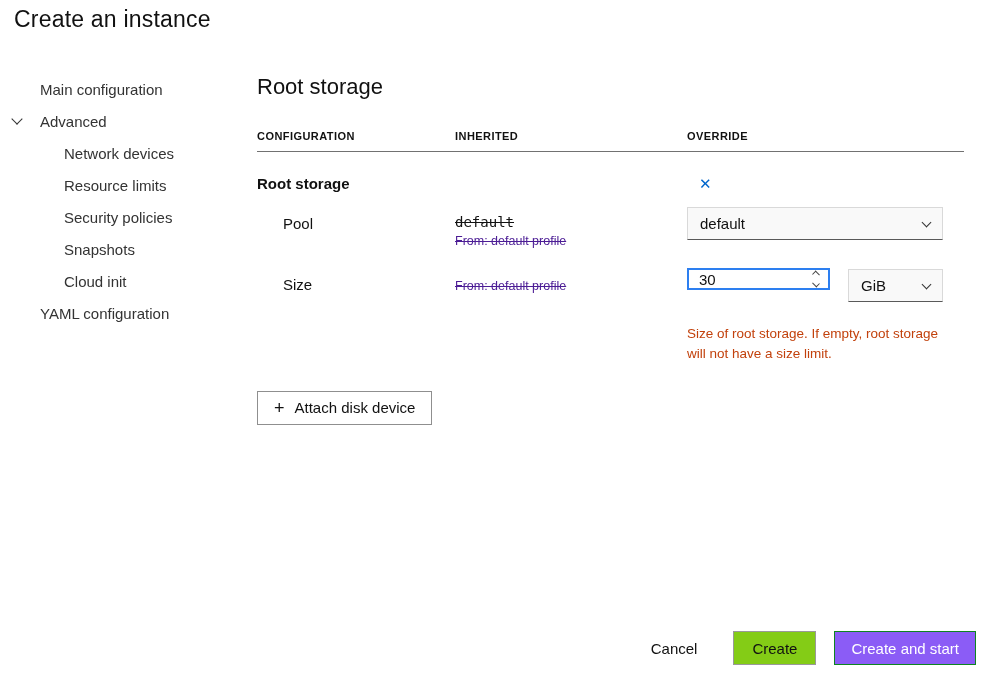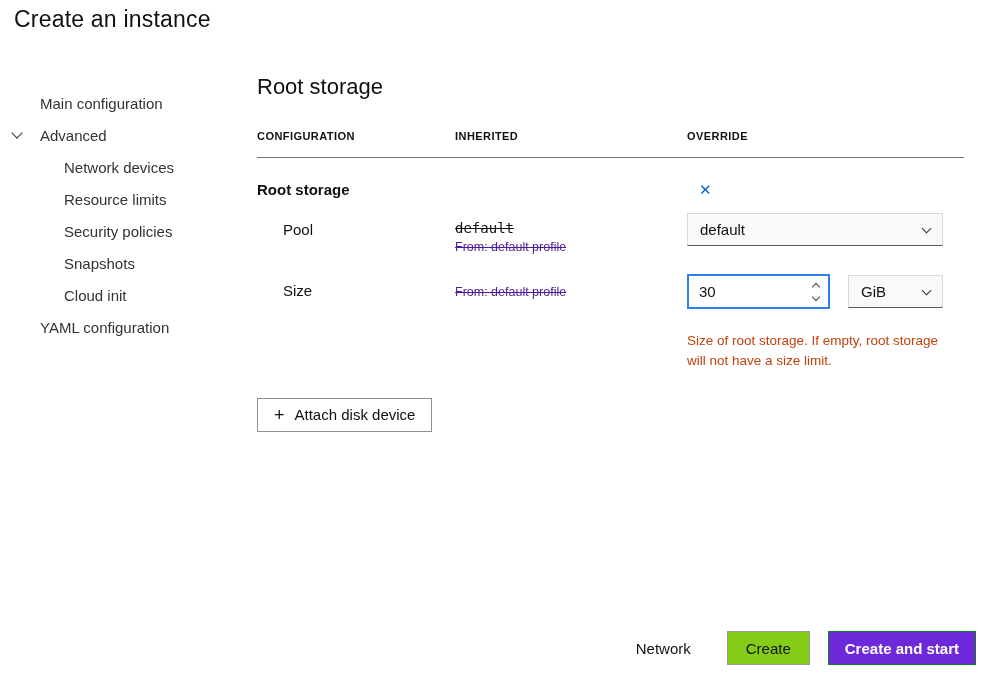--- a/index.html
+++ b/index.html
@@ -9,41 +9,41 @@
     font-family: "Liberation Sans", sans-serif; color: #111;
   }
 
   
   .page-title {
     position: absolute; left: 14px; top: 6px;
     font-size: 23px; font-weight: 400; color: #111; letter-spacing: 0.2px;
   }
 
   
-  .sidebar { position: absolute; left: 0; top: 87px; width: 217px; }
+  .sidebar { position: absolute; left: 0; top: 73px; width: 217px; }
   .nav-item {
     height: 32px; display: flex; align-items: center;
     font-size: 15px; color: #333; padding-left: 40px;
     cursor: pointer; position: relative; white-space: nowrap;
   }
   .nav-item.sub { padding-left: 64px; }
   .nav-item.active { background: #e6e6e6; color: #111; }
   .chev-down-icon {
     position: absolute; left: 13px; top: 10px;
     width: 8px; height: 8px;
     border-right: 1.6px solid #333; border-bottom: 1.6px solid #333;
     transform: rotate(45deg);
   }
 
   
   .main { position: absolute; left: 257px; top: 62px; width: 707px; }
   .main-heading { font-size: 22px; font-weight: 400; margin-top: 12px; color: #111; }
 
   .cfg-grid { display: grid; grid-template-columns: 198px 232px 277px; }
-  .cfg-head { margin-top: 30px; padding-bottom: 15px; border-bottom: 1px solid #717171; }
+  .cfg-head { margin-top: 30px; padding-bottom: 9px; border-bottom: 1px solid #717171; }
   .col-h { font-size: 11px; font-weight: 700; letter-spacing: 0.04em; color: #111; }
 
   .row-rootstorage { padding-top: 22px; align-items: center; }
   .row-label { font-size: 15px; color: #111; }
   .row-label.bold { font-weight: 700; }
   .row-label.indent { padding-left: 26px; }
 
   .clear-btn {
     background: none; border: none; cursor: pointer;
     color: #0066cc; font-size: 15px; line-height: 1;
@@ -71,21 +71,21 @@
     padding: 0 12px; font-size: 15px; color: #111; cursor: pointer; width: 100%;
   }
   .select-chev {
     width: 7px; height: 7px; margin-top: -3px;
     border-right: 1.5px solid #333; border-bottom: 1.5px solid #333;
     transform: rotate(45deg); flex: 0 0 auto;
   }
 
   .size-controls { display: flex; align-items: flex-start; }
   .number-wrap {
-    width: 143px; height: 35px; background: #fff;
+    width: 143px; height: 22px; background: #fff;
     border: 2px solid #2d7ff0; display: flex; align-items: stretch;
   }
   .number-input {
     border: none; outline: none; width: 100%; min-width: 0;
     font-family: "Liberation Sans", sans-serif; font-size: 15px; color: #111;
     padding: 0 4px 0 10px; background: transparent;
   }
   .spinner { display: flex; flex-direction: column; justify-content: center; gap: 4px; padding: 0 9px 0 2px; cursor: pointer; }
   .mini-chev { width: 6px; height: 6px; border-right: 1.5px solid #444; border-bottom: 1.5px solid #444; }
   .mini-chev.up { transform: rotate(-135deg); margin-top: 2px; }
@@ -107,21 +107,21 @@
   .footer {
     position: absolute; right: 15px; bottom: 16px;
     display: flex; align-items: center; gap: 18px;
   }
   .btn {
     height: 34px; font-family: "Liberation Sans", sans-serif; font-size: 15px;
     cursor: pointer; display: inline-flex; align-items: center; justify-content: center;
   }
   .btn-base { background: none; border: none; color: #111; padding: 0 14px; margin-right: 4px; }
   .btn-neutral { background: #84cc16; border: 1px solid #999; color: #111; padding: 0 18px; }
-  .btn-positive { background: #6d28d9; border: 1px solid #0e8420; color: #fff; padding: 0 16px; font-weight: bold; }
+  .btn-positive { background: #8b5cf6; border: 1px solid #0e8420; color: #fff; padding: 0 16px; }
 </style>
 </head>
 <body>
 
 <h1 class="page-title">Create an instance</h1>
 
 <nav class="sidebar">
   <div class="nav-item">
     <span>Main configuration</span>
   </div>
@@ -205,16 +205,16 @@
     </div>
   </div>
 
   <button class="attach-btn">
     <span class="plus-icon">+</span>
     <span>Attach disk device</span>
   </button>
 </main>
 
 <footer class="footer">
-  <button class="btn btn-base">Network</button>
+  <button class="btn btn-base">Cancel</button>
   <button class="btn btn-neutral">Create</button>
   <button class="btn btn-positive">Create and start</button>
 </footer>
 
 </body></html>

